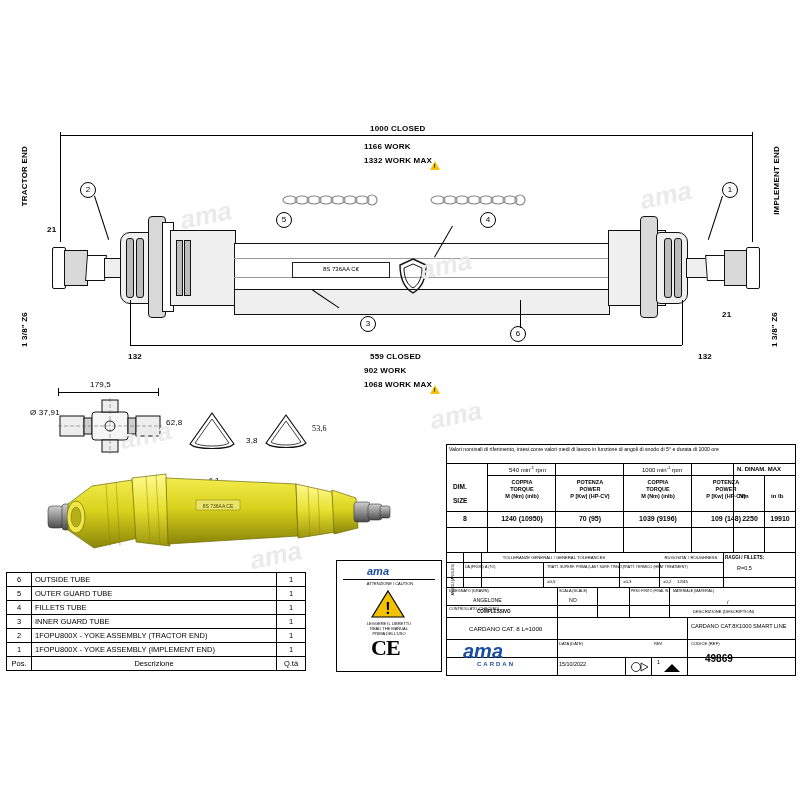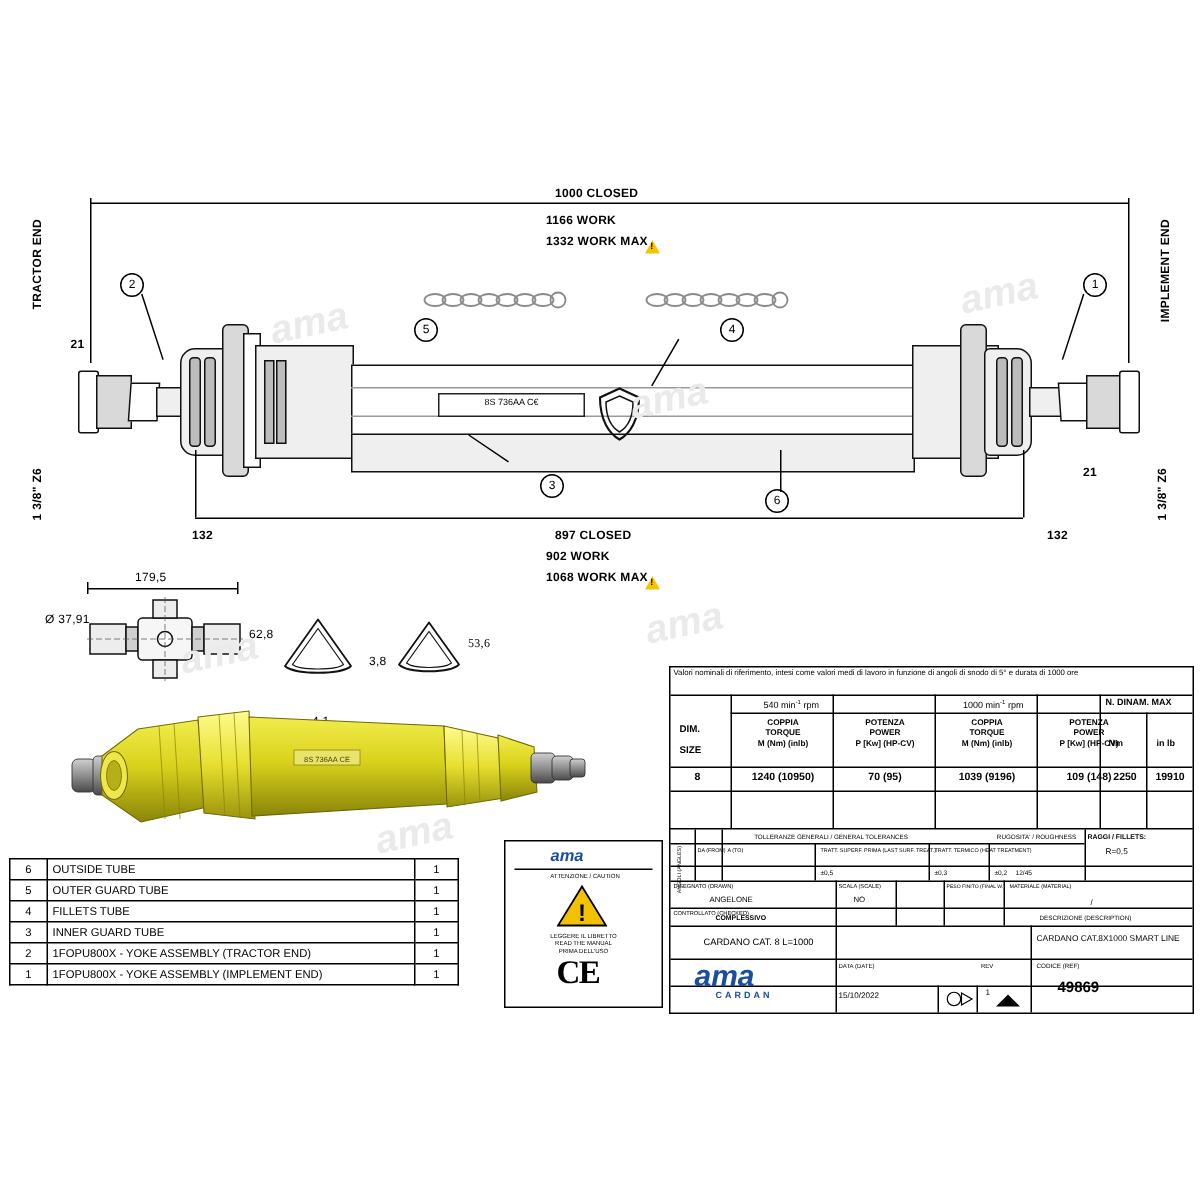--- a/index.html
+++ b/index.html
@@ -123,21 +123,21 @@
 <div class="circlenum" style="left:480px;top:212px;">4</div>
 <div class="line" style="left:452px;top:226px;width:1px;height:36px;transform:rotate(30deg);transform-origin:top;"></div>
 <div class="circlenum" style="left:360px;top:316px;">3</div>
 <div class="line" style="left:312px;top:290px;width:1px;height:32px;transform:rotate(-56deg);transform-origin:top;"></div>
 <div class="circlenum" style="left:510px;top:326px;">6</div>
 <div class="line" style="left:520px;top:300px;width:1px;height:28px;"></div>
 
 <div class="line hline" style="left:130px;top:345px;width:552px;"></div>
 <div class="line vline" style="left:130px;top:300px;height:45px;"></div>
 <div class="line vline" style="left:682px;top:300px;height:45px;"></div>
-<div class="abs txt txt-b" style="left:370px;top:352px;">897  CLOSED</div>
+<div class="abs txt txt-b" style="left:370px;top:352px;">559  CLOSED</div>
 <div class="abs txt txt-b" style="left:364px;top:366px;">902     WORK</div>
 <div class="abs txt txt-b" style="left:364px;top:380px;">1068  WORK MAX</div>
 <div class="abs" style="left:430px;top:380px;"><span class="warn"></span></div>
 
 <div class="abs txt txt-b" style="left:128px;top:352px;">132</div>
 <div class="abs txt txt-b" style="left:698px;top:352px;">132</div>
 
 <div class="abs txt" style="left:90px;top:380px;">179,5</div>
 <div class="line hline" style="left:58px;top:392px;width:100px;"></div>
 <div class="line vline" style="left:58px;top:388px;height:8px;"></div>
@@ -256,20 +256,25 @@
       <tr>
         <td style="width: 18px; text-align: center;">2</td>
         <td>1FOPU800X  -  YOKE ASSEMBLY (TRACTOR END)</td>
         <td style="width: 22px; text-align: center;">1</td>
       </tr>
       <tr>
         <td style="width: 18px; text-align: center;">1</td>
         <td>1FOPU800X  -  YOKE ASSEMBLY (IMPLEMENT END)</td>
         <td style="width: 22px; text-align: center;">1</td>
       </tr>
+      <tr>
+        <td style="width: 18px; text-align: center;">Pos.</td>
+        <td style="text-align: center;">Descrizione</td>
+        <td style="width: 22px; text-align: center;">Q.tà</td>
+      </tr>
     </tbody>
 </table>
 
 <div class="abs" style="left:336px;top:560px;width:104px;height:110px;border:1px solid #000;background:#fff;">
   <div class="abs amalogo" style="left:30px;top:4px;font-size:11px;">ama</div>
   <div class="abs" style="left:6px;top:18px;width:92px;height:1px;background:#000;"></div>
   <div class="abs" style="left:8px;top:20px;font-size:4px;width:90px;text-align:center;">ATTENZIONE / CAUTION</div>
   <div class="abs" style="left:34px;top:28px;">
     <svg width="34" height="30" viewBox="0 0 34 30">
         <path d="M17 2 L33 28 L1 28 Z" fill="#f2c200" stroke="#000" stroke-width="1.2"></path>

